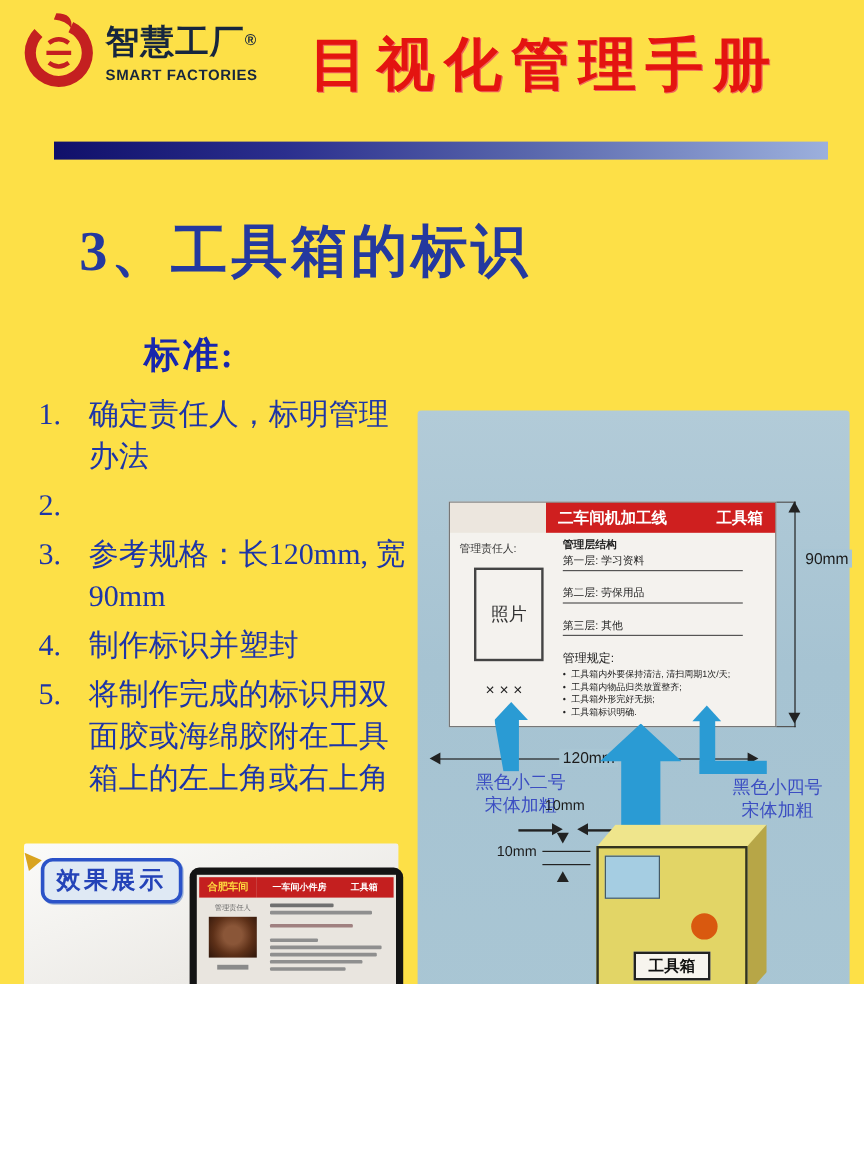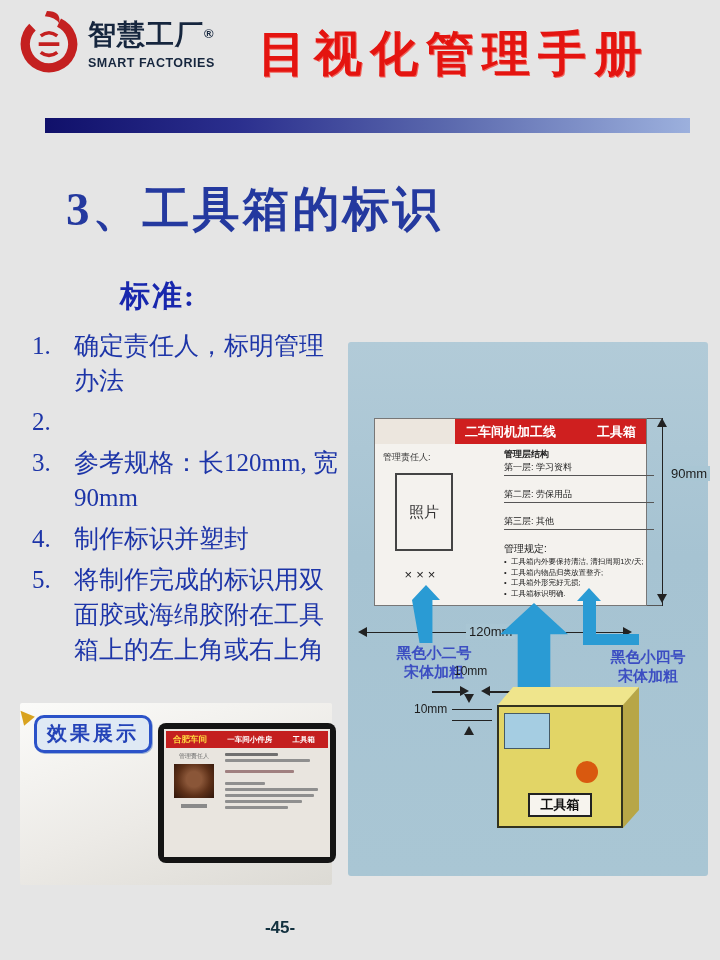--- a/index.html
+++ b/index.html
@@ -1,17 +1,17 @@
 <!DOCTYPE html>
 <html><head>
 <meta charset="utf-8">
 <style>
   html,body{margin:0;padding:0;}
   body{width:720px;height:960px;font-family:"Liberation Sans",sans-serif;}
-  .slide{position:relative;width:720px;height:960px;background:#e5e5e5;overflow:hidden;}
+  .slide{position:relative;width:720px;height:820px;background:#fde047;overflow:hidden;}
 
   
   .logo{position:absolute;left:16px;top:8px;display:flex;align-items:flex-start;gap:6px;}
   .logo svg{width:66px;height:66px;}
   .logo-text{margin-top:8px;}
   .logo-cn{font-size:28px;font-weight:bold;color:#16263e;letter-spacing:1px;font-family:"Liberation Sans",sans-serif;}
   .logo-reg{font-size:13px;vertical-align:super;color:#16263e;font-weight:bold;}
   .logo-en{font-size:12.5px;font-weight:bold;color:#16263e;letter-spacing:.5px;margin-top:2px;}
   .doc-title{position:absolute;left:258px;top:22px;font-size:48px;font-weight:bold;color:#e41410;
     font-family:"Liberation Serif","DejaVu Serif",serif;letter-spacing:8px;text-shadow:1px 1px 0 #f0665e;}
@@ -38,21 +38,21 @@
   .card-header{display:flex;height:25px;}
   .card-logo-box{width:80px;background:#ece6de;flex:none;}
   .card-header-red{flex:1;background:#cf1f1f;color:#fff;font-weight:bold;font-size:13px;
     display:flex;align-items:center;justify-content:space-between;padding:0 10px;white-space:nowrap;}
   .card-body{display:flex;padding:4px 6px;}
   .cb-left{width:86px;flex:none;text-align:left;}
   .mgr-label{font-size:9px;color:#333;margin:3px 0 4px 2px;}
   .photo-box{width:54px;height:74px;border:2px solid #444;margin:9px auto 0 14px;
     display:flex;align-items:center;justify-content:center;font-size:15px;color:#333;}
   .xxx{font-size:13px;letter-spacing:4px;color:#222;margin:16px 0 0 14px;text-align:center;width:54px;}
-  .cb-right{flex:1;padding-left:2px;color:#222;margin-left:35px;}
+  .cb-right{flex:1;padding-left:2px;color:#222;}
   .struct-title{font-size:9px;font-weight:bold;}
   .layer{font-size:9px;border-bottom:1px solid #555;width:150px;padding-bottom:1px;margin-bottom:12px;}
   .layer.first{margin-bottom:12px;}
   .rules-title{font-size:10px;margin-top:2px;}
   .rule{font-size:7.5px;line-height:9.5px;padding-left:7px;position:relative;margin-top:1px;}
   .rule::before{content:"\2022";position:absolute;left:0;top:0;}
 
   
   .ext-line{position:absolute;height:1px;background:#555;}
   .dim-v{position:absolute;left:314px;top:76px;height:188px;border-left:1.5px solid #222;}
@@ -67,21 +67,21 @@
   
   .blue{background:#2a9bd4;}
   .arrow-up-left{position:absolute;left:64px;top:243px;width:28px;height:58px;background:#2a9bd4;
     clip-path:polygon(50% 0,100% 26%,73% 26%,73% 100%,27% 100%,0 26%,0 26%);}
   .conn-head{position:absolute;left:229px;top:246px;width:0;height:0;
     border-left:12px solid transparent;border-right:12px solid transparent;border-bottom:13px solid #2a9bd4;}
   .conn-v{position:absolute;left:235px;top:258px;width:13px;height:45px;}
   .conn-h{position:absolute;left:235px;top:292px;width:56px;height:11px;}
   .big-arrow{position:absolute;left:152px;top:261px;width:68px;height:112px;background:#2a9bd4;
     clip-path:polygon(50% 0,100% 28%,74% 28%,74% 100%,50% 82%,26% 100%,26% 28%,0 28%);}
-  .ann{position:absolute;color:#3c4ec2;font-weight:bold;font-size:15px;line-height:19px;text-align:center;
+  .ann{position:absolute;color:#3c4ec2;font-weight:normal;font-size:15px;line-height:19px;text-align:center;
     font-family:"Liberation Serif","DejaVu Serif",serif;}
   .gap-label{position:absolute;font-size:12px;color:#1c1c1c;}
   .thin{position:absolute;background:#222;}
 
   
   .tb-top{position:absolute;left:149px;top:345px;width:142px;height:19px;background:#efe58c;
     clip-path:polygon(11.3% 0,100% 0,88.7% 100%,0 100%);}
   .tb-side{position:absolute;left:275px;top:345px;width:16px;height:141px;background:#b7a647;
     clip-path:polygon(0 12.8%,100% 0,100% 87.2%,0 100%);}
   .tb-front{position:absolute;left:149px;top:363px;width:126px;height:123px;background:#e2d566;
@@ -194,21 +194,21 @@
           <div class="rule">工具箱标识明确.</div>
         </div>
       </div>
     </div>
 
     <div class="ext-line" style="left:299px;top:76px;width:16px;"></div>
     <div class="ext-line" style="left:299px;top:263px;width:16px;"></div>
     <div class="dim-v"></div>
     <div class="tri up" style="left:309px;top:76px;"></div>
     <div class="tri down" style="left:309px;top:252px;"></div>
-    <div class="dim-label" style="left:320px;top:124px;text-align:center;">90mm</div>
+    <div class="dim-label" style="left:320px;top:116px;text-align:center;">90mm</div>
 
     <div class="dim-h"></div>
     <div class="tri left" style="left:10px;top:285px;"></div>
     <div class="tri right" style="left:275px;top:285px;"></div>
     <div class="dim-label" style="left:118px;top:282px;">120mm</div>
 
     <div class="arrow-up-left"></div>
     <div class="conn-head"></div>
     <div class="conn-v blue"></div>
     <div class="conn-h blue"></div>

